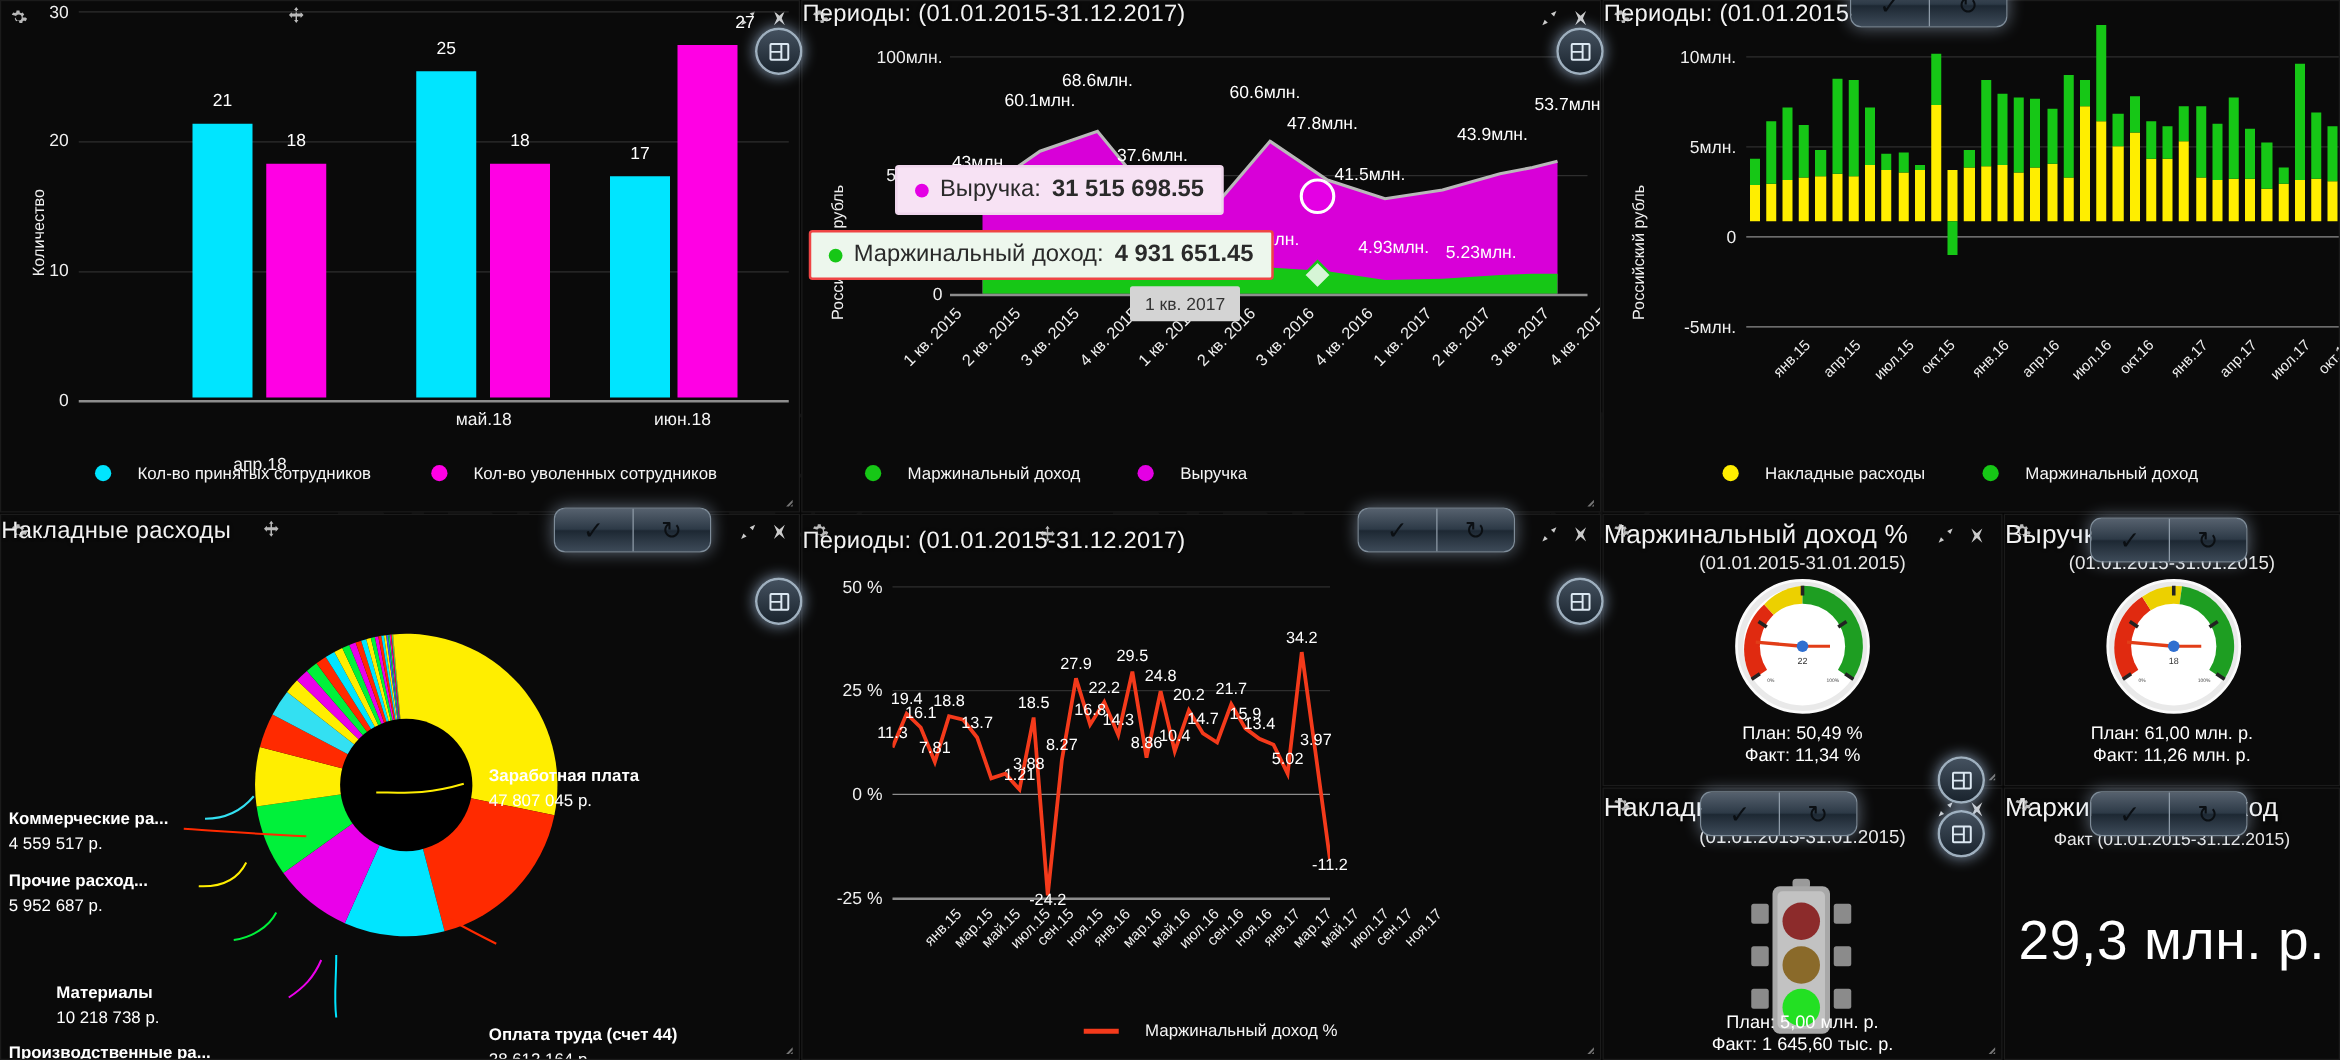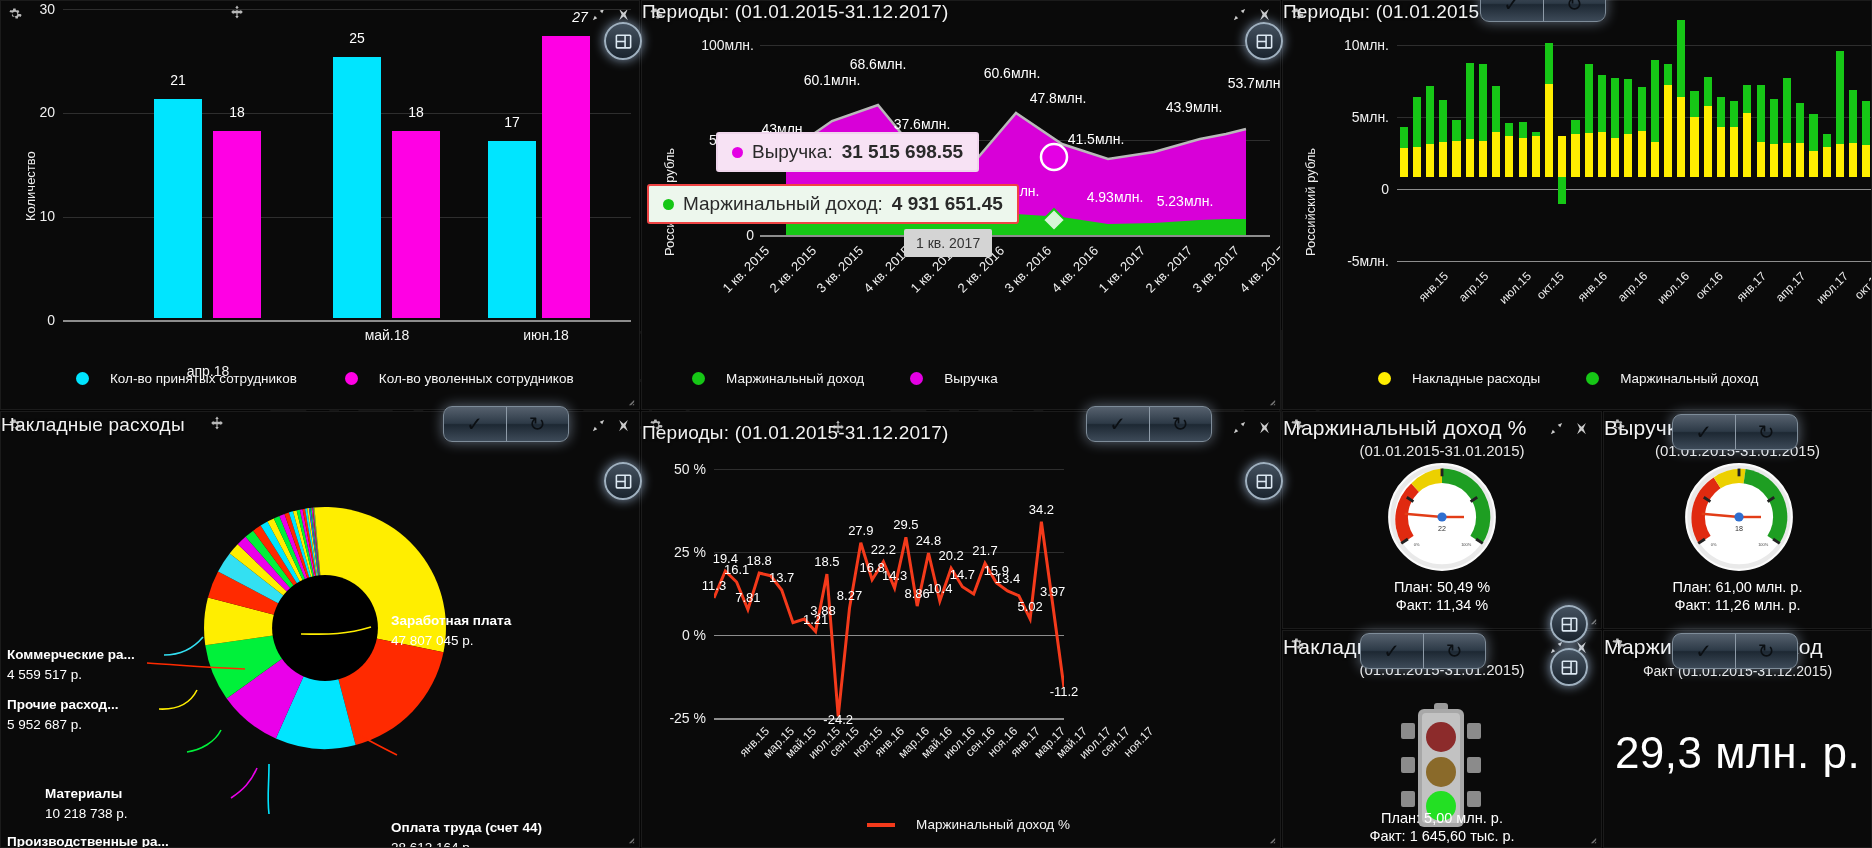--- a/index.html
+++ b/index.html
@@ -158,21 +158,21 @@
 
     <div class="bar" style="left:332px; bottom:91px; width:48px; height:261px; background:#00e5ff;"></div>
     <div class="dlabel" style="left:332px; top:29px; width:48px;">25</div>
     <div class="bar" style="left:391px; bottom:91px; width:48px; height:187px; background:#ff00e4;"></div>
     <div class="dlabel" style="left:391px; top:103px; width:48px;">18</div>
     <div class="xtick" style="left:326px; top:326px; width:120px;">май.18</div>
 
     <div class="bar" style="left:487px; bottom:91px; width:48px; height:177px; background:#00e5ff;"></div>
     <div class="dlabel" style="left:487px; top:113px; width:48px;">17</div>
     <div class="bar" style="left:541px; bottom:91px; width:48px; height:282px; background:#ff00e4;"></div>
-    <div class="dlabel" style="left:555px; top:8px; width:48px;font-style:italic;">27</div>
+    <div class="dlabel" style="left:571px; top:8px; width:48px;">27</div>
     <div class="xtick" style="left:475px; top:326px; width:140px;">июн.18</div>
 
     <div class="legend" style="left:75px; top:370px; gap:48px;">
       <span class="legend-item">
         <span class="legend-dot" style="background:#00e5ff;"></span>
         <span>Кол-во принятых сотрудников</span>
       </span>
       <span class="legend-item">
         <span class="legend-dot" style="background:#ff00e4;"></span>
         <span>Кол-во уволенных сотрудников</span>

